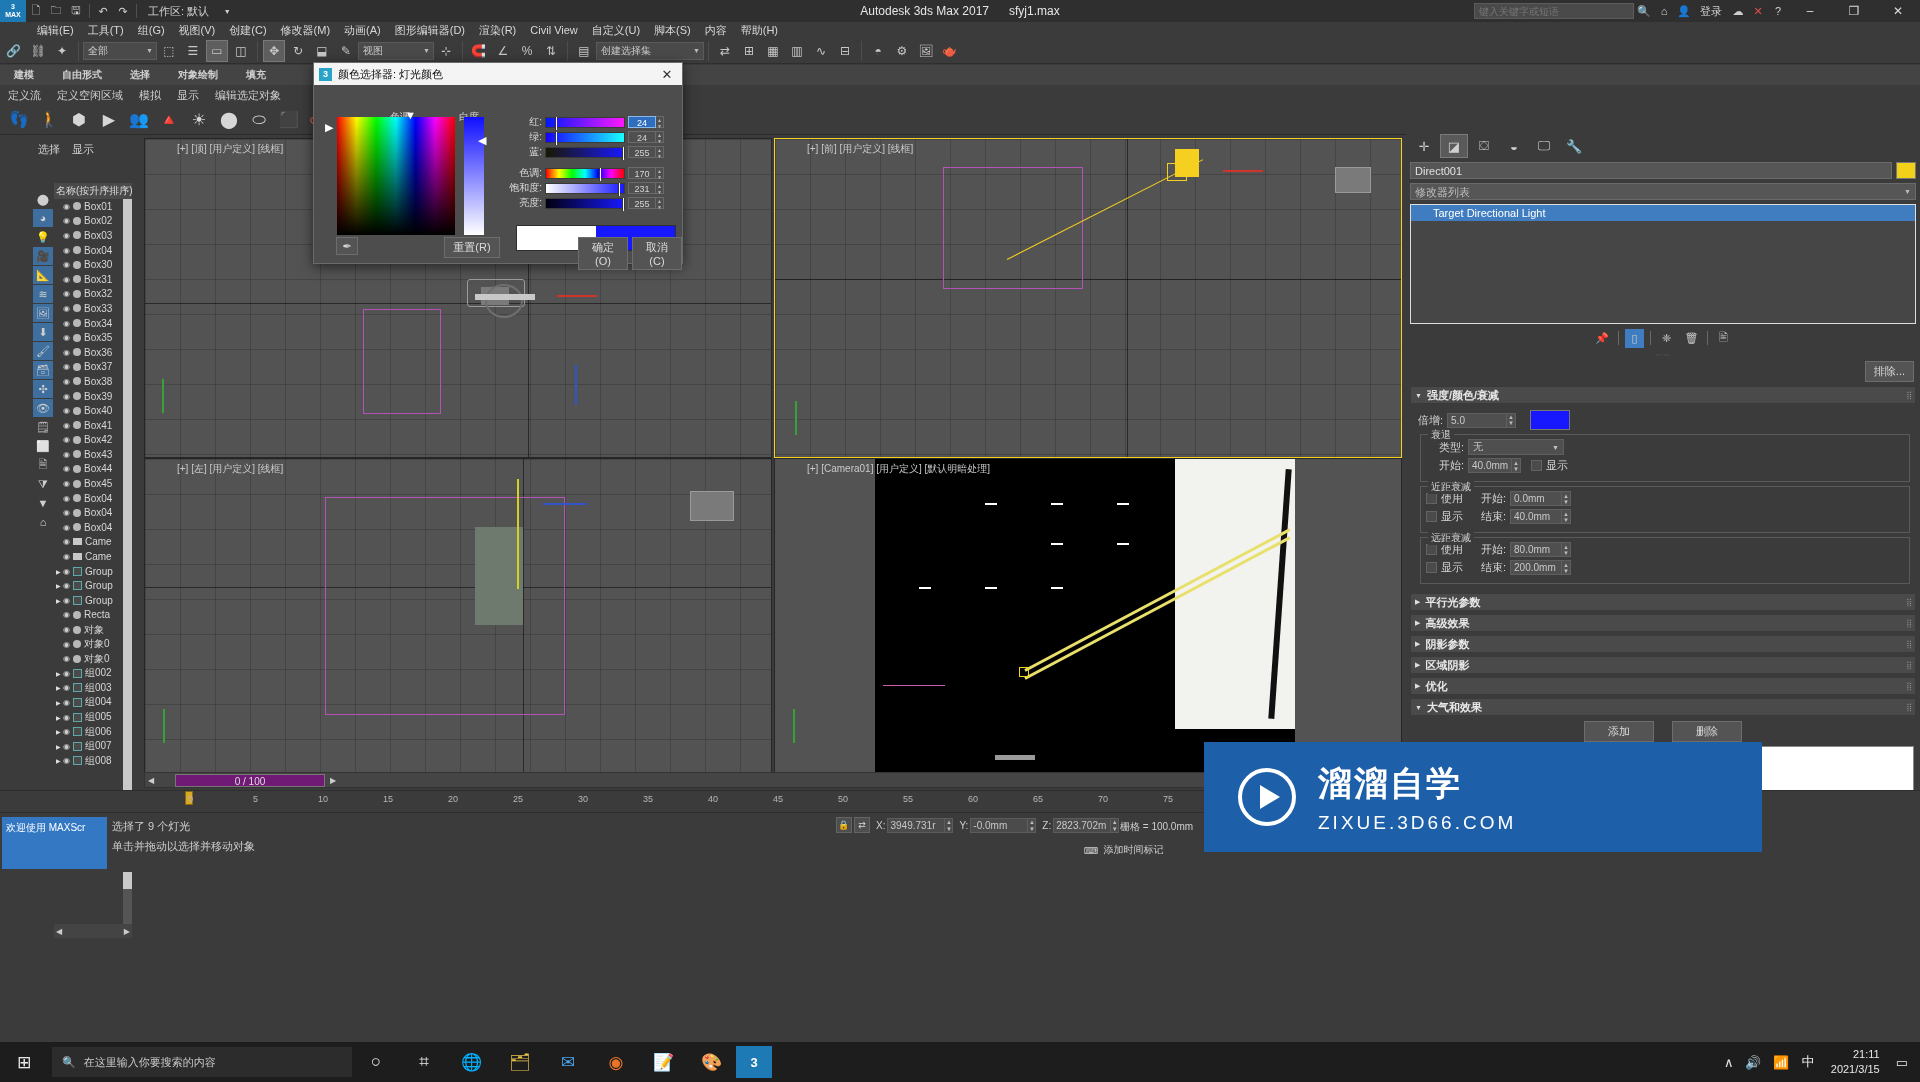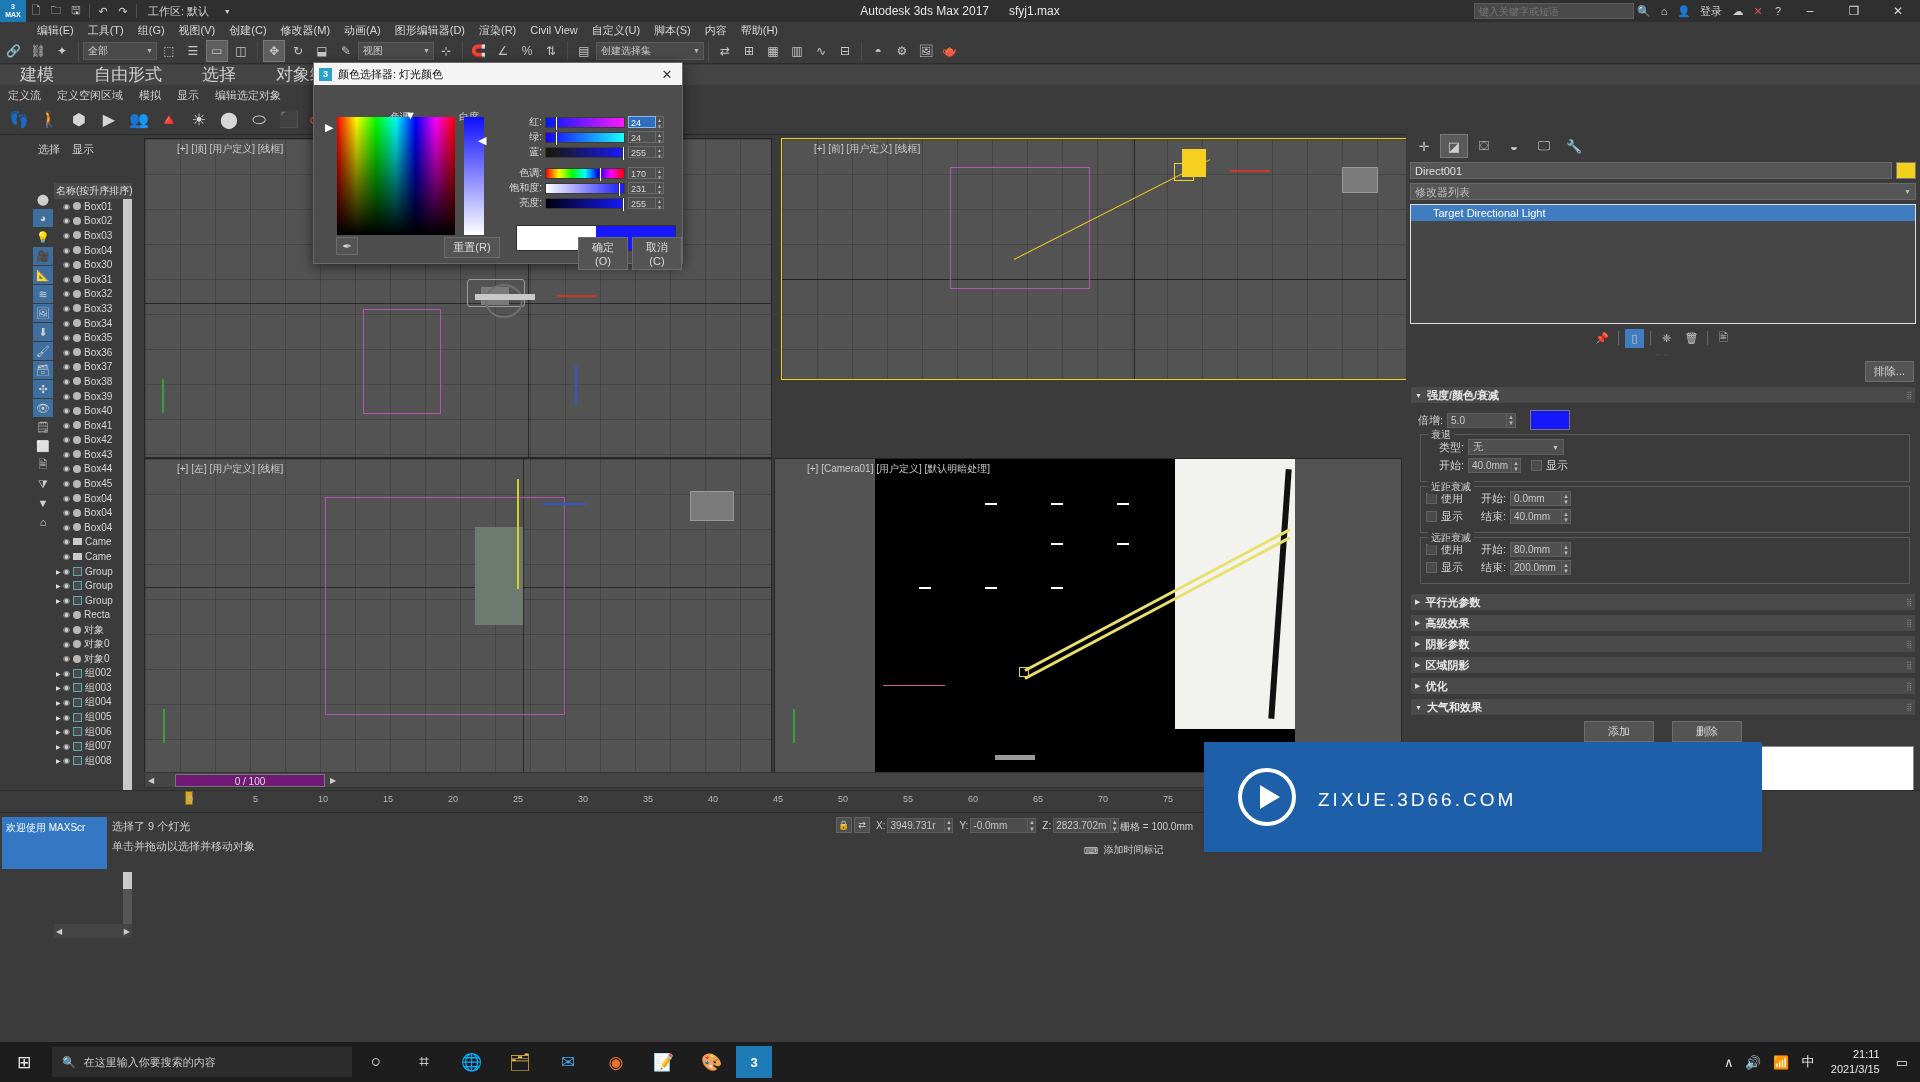--- a/index.html
+++ b/index.html
@@ -44,21 +44,21 @@
   .tcombo { height:18px; background:#4a4a4a; border:1px solid #5a5a5a;
     color:#ccc; font-size:10px; padding:1px 14px 1px 4px; position:relative;
     display:flex; align-items:center; }
   .tcombo .cv { position:absolute; right:3px; top:4px; font-size:7px; color:#bbb; }
 
   
   .ribbon1 { position:absolute; left:0; top:65px; width:1920px; height:20px;
     background:#444; display:flex; align-items:center; }
   .ribbon2 { position:absolute; left:0; top:85px; width:1920px; height:20px;
     background:#3b3b3b; display:flex; align-items:center; }
-  .rtab { font-size:17px; color:#d0d0d0; padding:0 20px; line-height:20px; }
+  .rtab { font-size:10px; color:#d0d0d0; padding:0 14px; line-height:20px;font-weight:bold; }
   .rbtn { font-size:11px; color:#d0d0d0; padding:0 8px; line-height:20px; }
 
   
   .ribstrip { position:absolute; left:0; top:105px; width:1920px; height:30px;
     background:#3b3b3b; display:flex; align-items:center; padding-left:4px;
     border-bottom:1px solid #2b2b2b; }
   .ric { width:28px; height:26px; margin:0 1px; display:flex; align-items:center;
     justify-content:center; font-size:16px; }
 
   
@@ -224,21 +224,21 @@
     background:linear-gradient(to bottom, #0f0fff 0%, #ffffff 100%); }
   .cp-marker { position:absolute; color:#fff; font-size:9px; }
   .cp-rows { position:absolute; left:190px; top:30px; width:170px; }
   .cprow { display:flex; align-items:center; height:14px; margin-bottom:1px; }
   .cprow .lb { width:38px; text-align:right; font-size:10px; color:#dcdcdc;
     margin-right:3px; }
   .cprow .ramp { width:80px; height:11px; border:1px solid #3a3a3a; position:relative; }
   .cprow .ramp .pin { position:absolute; top:-1px; width:2px; height:13px;
     background:#fff; border-left:1px solid #333; }
   .cprow .num { width:28px; height:12px; background:#4f4f4f; border:1px solid #6a6a6a;
-    color:#d6d6d6; font-size:9px; text-align:left; padding:0 2px; margin-left:3px;
+    color:#d6d6d6; font-size:9px; text-align:center; padding:0 2px; margin-left:3px;
     line-height:12px; }
   .cprow .num.act { background:#2f6dbf; color:#fff; border:1px solid #89b7e8; }
   .cprow .sp { width:8px; height:12px; background:#4f4f4f; border:1px solid #6a6a6a;
     border-left:none; font-size:5px; color:#bbb; text-align:center; line-height:6px; }
   .cp-preview { position:absolute; left:202px; top:140px; width:160px; height:26px;
     display:flex; border:1px solid #2f2f2f; }
   .eyedrop { position:absolute; left:22px; bottom:0; width:22px; height:18px;
     background:#545454; border:1px solid #6d6d6d; display:flex;
     align-items:center; justify-content:center; font-size:11px; }
 
@@ -685,21 +685,21 @@
       <div style="position:absolute;left:322px;top:140px;width:58px;height:28px;border:1px solid #9a9a9a;border-radius:3px;"></div>
       <div style="position:absolute;left:336px;top:148px;width:28px;height:18px;background:#7a7a7a;"></div>
       <div style="position:absolute;left:340px;top:145px;width:38px;height:34px;border:2px solid #6f6f6f;border-radius:50%;"></div>
       <div style="position:absolute;left:330px;top:155px;width:60px;height:6px;background:#c8c8c8;"></div>
       <div style="position:absolute;left:412px;top:156px;width:40px;height:2px;background:#d0342c;"></div>
       <div style="position:absolute;left:430px;top:226px;width:2px;height:40px;background:#3355cc;"></div>
       <div style="position:absolute;left:17px;top:240px;width:2px;height:34px;background:#37a037;"></div>
       <div class="lbl">[+] [顶] [用户定义] [线框]</div>
     </div>
 
-    <div class="vp sel" style="left:630px; top:0; width:628px; height:242px;margin-left:7px;">
+    <div class="vp sel" style="left:630px; top:0; width:628px; height:320px;">
       <div class="grid"></div>
       <div class="axisl" style="left:0;top:140px;width:628px;height:1px;"></div>
       <div class="axisl" style="left:352px;top:0;width:1px;height:320px;"></div>
       <div class="magenta" style="left:168px;top:28px;width:140px;height:122px;"></div>
       <div style="position:absolute;left:400px;top:10px;width:24px;height:28px;background:#f5d020;"></div>
       <div style="position:absolute;left:232px;top:120px;width:220px;height:1px;background:#f5d020;transform:rotate(-27deg);transform-origin:left center;"></div>
       <div style="position:absolute;left:392px;top:24px;width:20px;height:18px;border:1px solid #f5d020;"></div>
       <div style="position:absolute;left:448px;top:31px;width:40px;height:2px;background:#d0342c;"></div>
       <div style="position:absolute;left:560px;top:28px;width:36px;height:26px;background:#7a7a7a;border:1px solid #9a9a9a;"></div>
       <div style="position:absolute;left:20px;top:262px;width:2px;height:34px;background:#37a037;"></div>
@@ -1050,20 +1050,21 @@
       <button class="btn" style="position:absolute;left:264px;top:152px;width:50px;">确定(O)</button>
       <button class="btn" style="position:absolute;left:318px;top:152px;width:50px;">取消(C)</button>
     </div>
   </div>
 
   <div class="wm">
     <div class="pl">
         <i></i>
       </div>
     <div class="tx">
+      <div class="t1">溜溜自学</div>
       <div class="t2">ZIXUE.3D66.COM</div>
     </div>
   </div>
 
   <div class="taskbar">
     <div class="tbi">⊞</div>
     <div class="tbsearch">
       <span style="margin-right:8px">🔍</span>
       <span>在这里输入你要搜索的内容</span>
     </div>

